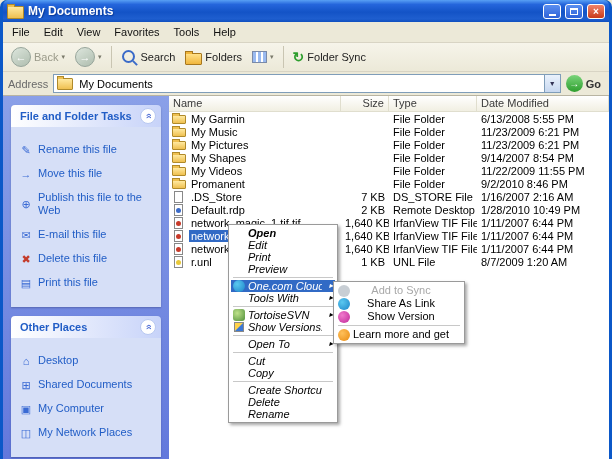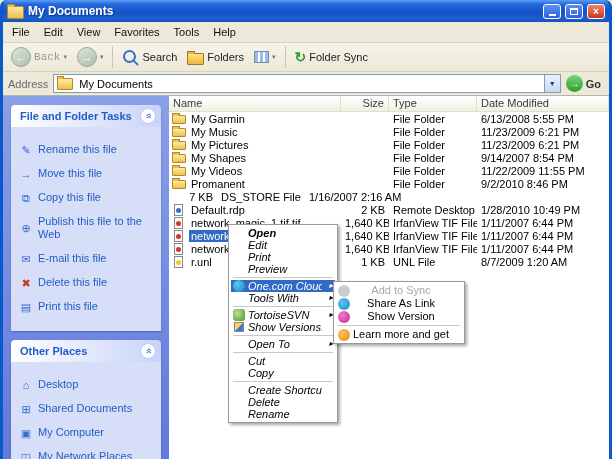--- a/index.html
+++ b/index.html
@@ -24,21 +24,21 @@
   .fi-title::before{content:"";position:absolute;top:-3px;left:-1px;width:6px;height:2px;background:#EFC050;border:1px solid #B08A2A;border-bottom:none;}
 
   
   .menubar{height:20px;display:flex;align-items:center;background:#ECE9D8;border-bottom:1px solid #D8D4C4;padding:0 2px;}
   .menu-item{padding:0 7px;line-height:20px;color:#111;}
 
   
   .toolbar{height:28px;display:flex;align-items:center;background:linear-gradient(#F6F4EA,#ECE9D8);border-bottom:1px solid #D8D4C4;padding:0 4px;gap:2px;}
   .tb-btn{display:flex;align-items:center;gap:3px;padding:2px 4px;border-radius:3px;}
   .tb-label{color:#222;}
-  .tb-label.disabled{color:#9A9A8A;font-family:Liberation Mono, monospace;}
+  .tb-label.disabled{color:#9A9A8A;}
   .nav-circle{width:20px;height:20px;border-radius:50%;border:1px solid #97A59B;background:linear-gradient(145deg,#DDE6DD,#AEBDAE);color:#fff;display:flex;align-items:center;justify-content:center;font-size:11px;font-weight:bold;box-sizing:border-box;}
   .dropcaret{font-size:7px;color:#7A7A6A;}
   .tsep{width:1px;height:22px;background:#C9C5B2;margin:0 3px;}
   .icon-search-mag{width:9px;height:9px;border:2px solid #3A6AC8;border-radius:50%;position:relative;margin:1px 3px 3px 1px;}
   .icon-search-mag::after{content:"";position:absolute;width:6px;height:2px;background:#3A6AC8;transform:rotate(45deg);right:-5px;bottom:-3px;}
   .icon-folders-f{width:15px;height:10px;background:linear-gradient(#FFE087,#F0B63C);border:1px solid #A8781E;border-radius:1px;position:relative;margin-top:3px;}
   .icon-folders-f::before{content:"";position:absolute;top:-3px;left:-1px;width:6px;height:2px;background:#F0B63C;border:1px solid #A8781E;border-bottom:none;}
   .icon-views-grid{width:15px;height:12px;border:1px solid #7A8AA8;background:repeating-linear-gradient(90deg,#9ABAF0 0 3px,#fff 3px 5px);box-sizing:border-box;}
   .icon-foldersync{color:#2E9E2E;font-weight:bold;font-size:14px;line-height:14px;}
   .icon-foldersync::before{content:"↻";}
@@ -215,24 +215,20 @@
             <div class="task-item">
               <span class="si icon-rename"></span>
               <span>Rename this file</span>
             </div>
 
             <div class="task-item">
               <span class="si icon-move"></span>
               <span>Move this file</span>
             </div>
 
-            <div class="task-item">
-              <span class="si icon-copy"></span>
-              <span>Copy this file</span>
-            </div>
 
             <div class="task-item">
               <span class="si icon-publish"></span>
               <span>Publish this file to the Web</span>
             </div>
 
             <div class="task-item">
               <span class="si icon-email"></span>
               <span>E-mail this file</span>
             </div>
@@ -349,20 +345,24 @@
             <span class="fcell w-name fname">
               <span class="fi icon-folder"></span>
               <span class="nlabel">Promanent</span>
             </span>
             <span class="fcell w-size"></span>
             <span class="fcell w-type">File Folder</span>
             <span class="fcell w-date">9/2/2010 8:46 PM</span>
           </div>
 
           <div class="frow">
+            <span class="fcell w-name fname">
+              <span class="fi icon-file"></span>
+              <span class="nlabel">.DS_Store</span>
+            </span>
             <span class="fcell w-size">7 KB</span>
             <span class="fcell w-type">DS_STORE File</span>
             <span class="fcell w-date">1/16/2007 2:16 AM</span>
           </div>
 
           <div class="frow">
             <span class="fcell w-name fname">
               <span class="fi icon-rdp"></span>
               <span class="nlabel">Default.rdp</span>
             </span>

